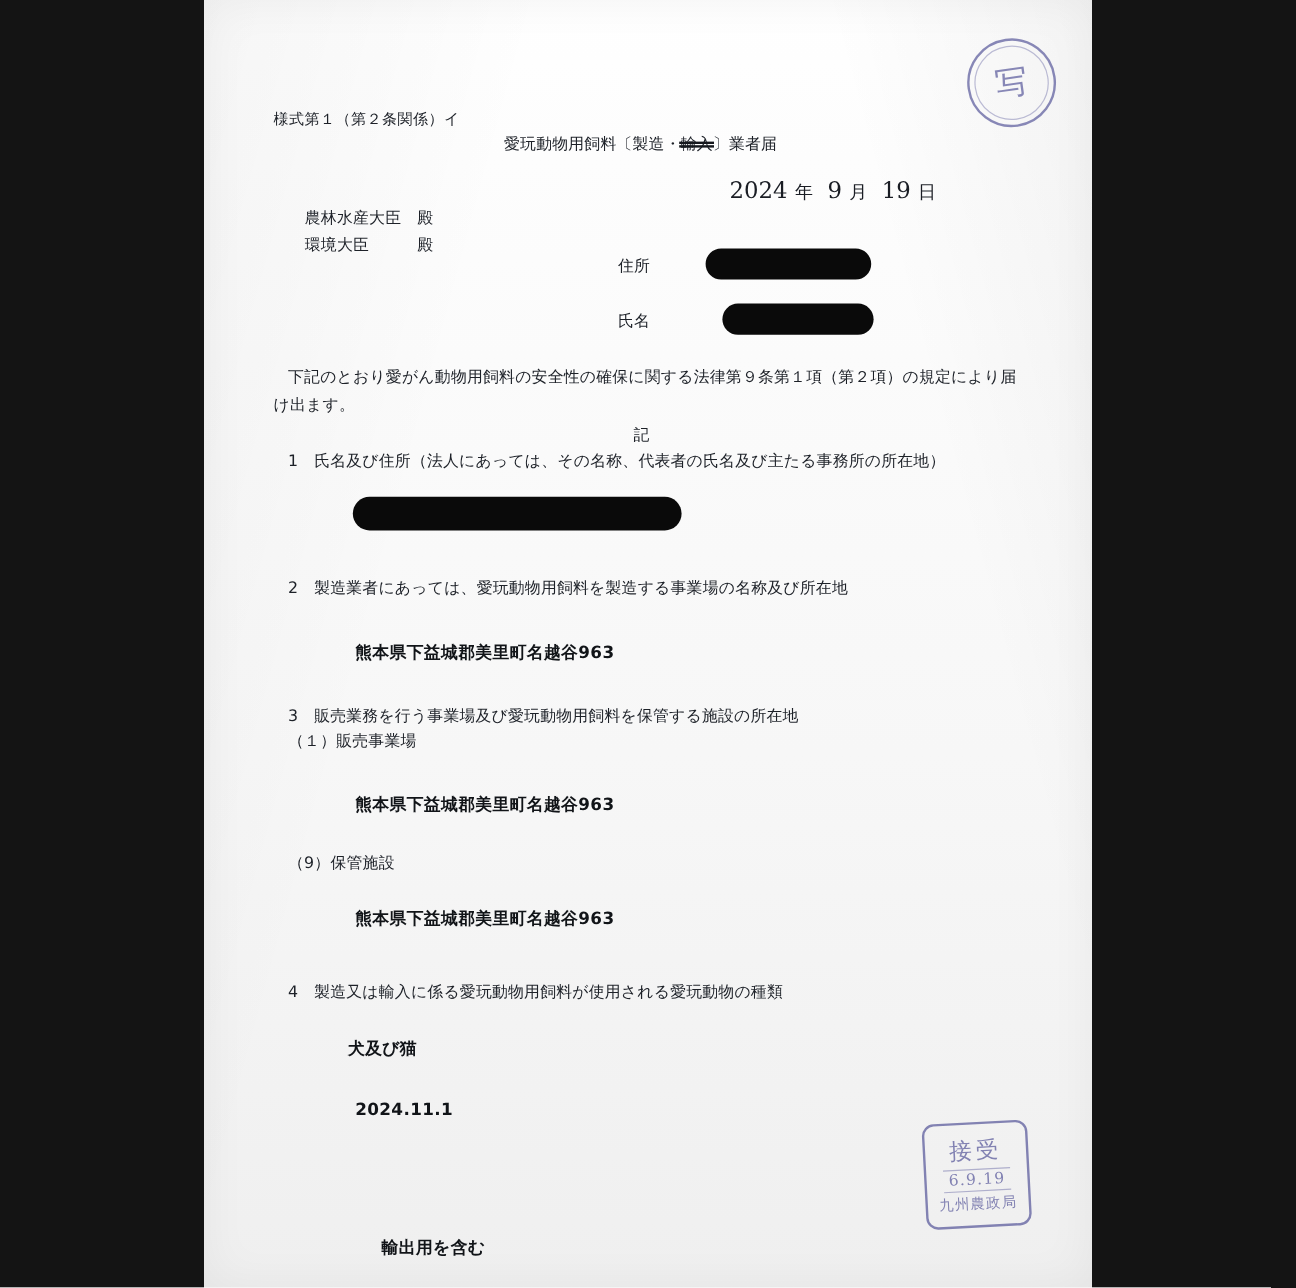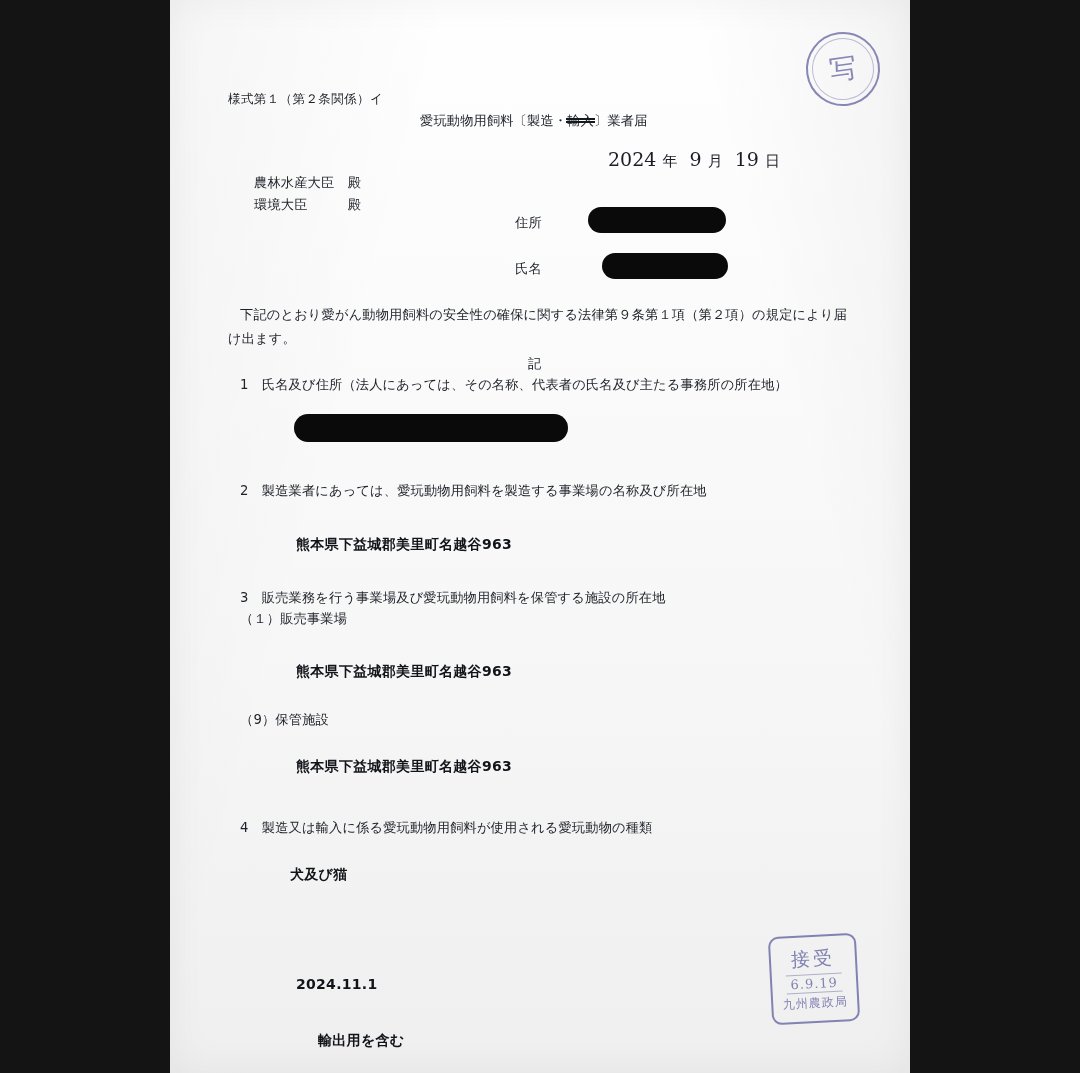--- a/index.html
+++ b/index.html
@@ -198,21 +198,21 @@
       <div class="t bold-entry" style="left:126px; top:663px;">熊本県下益城郡美里町名越谷963</div>
 
       <div class="t body-txt" style="left:70px; top:712px;">（9）保管施設</div>
       <div class="t bold-entry" style="left:126px; top:758px;">熊本県下益城郡美里町名越谷963</div>
 
       <div class="t body-txt" style="left:70px; top:820px;">
         <span>4</span>&nbsp;&nbsp;&nbsp;<span>製造又は輸入に係る愛玩動物用飼料が使用される愛玩動物の種類</span>
       </div>
       <div class="t bold-entry" style="left:120px; top:866px;">犬及び猫</div>
 
-      <div class="t bold-entry" style="left:126px; top:976px;">2024.11.1</div>
+      <div class="t bold-entry" style="left:126px; top:917px;">2024.11.1</div>
 
       <div class="t bold-entry" style="left:112px; top:1032px;margin-left:36px;">輸出用を含む</div>
 
       <div class="stamp-receipt" style="left:600px; top:935px;">
         <span class="line1">接受</span>
         <span class="line2">6.9.19</span>
         <span class="line3">九州農政局</span>
       </div>
 
     </div>

